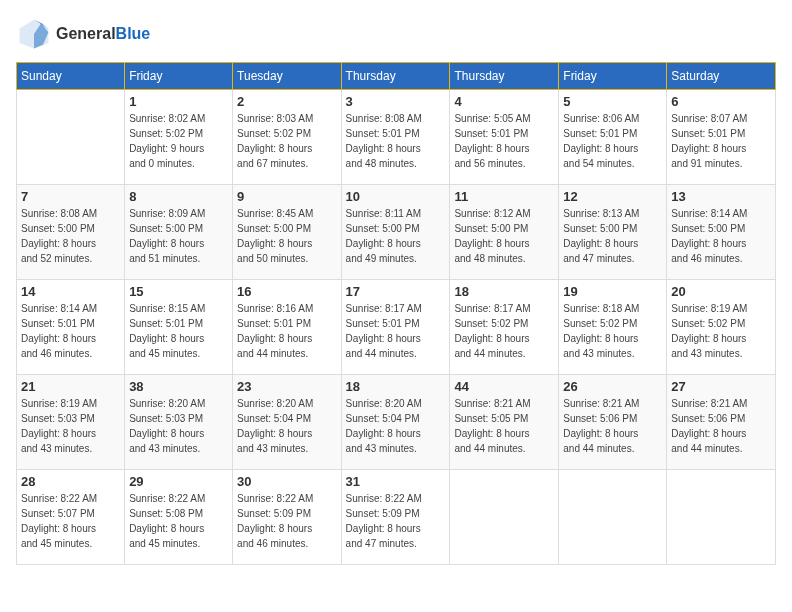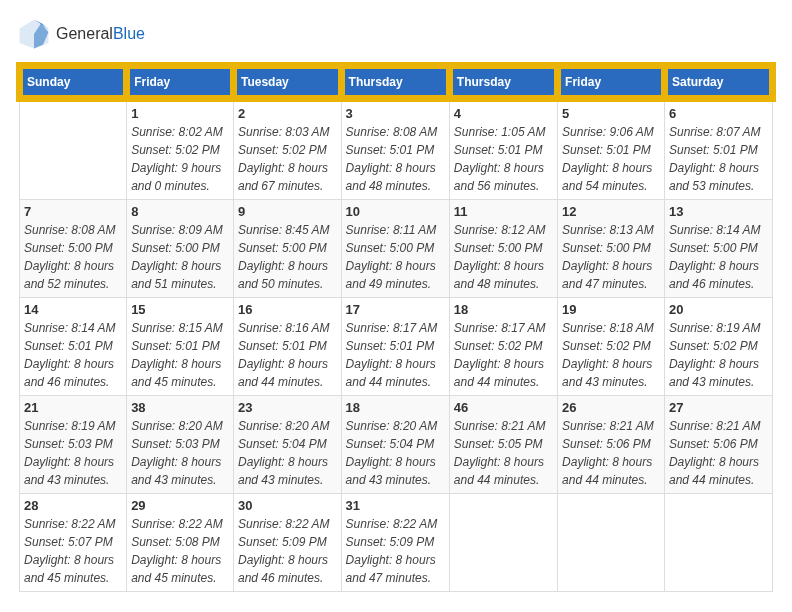--- a/index.html
+++ b/index.html
@@ -43,22 +43,22 @@
       font-size: 11px;
     }
     thead tr {
       background-color: #2a6bbf;
       color: white;
     }
     thead th {
       padding: 6px 4px;
       text-align: left;
       font-size: 12px;
-      font-weight: bold;
-      border: 7px solid #eab308;
+      font-weight: normal;
+      border: 1px solid #eab308;
       margin-top: 21px;
     }
     tbody tr {
       border-bottom: 1px solid #ddd;
     }
     tbody tr:nth-child(odd) {
       background-color: #fff;
     }
     tbody tr:nth-child(even) {
       background-color: #f9f9f9;
@@ -72,40 +72,39 @@
     }
     .day-number {
       font-weight: bold;
       font-size: 13px;
       color: #333;
       display: block;
       margin-bottom: 2px;
     }
     .day-info {
       color: #444;
-      font-size: 12px;
+      font-size: 10px;
       line-height: 1.5;
-      font-style: italic;
     }
     .week-row td {
       height: 95px;
     }
   </style>
 </head>
 <body>
 
 <div class="header">
   <div class="logo">
     <svg class="logo-icon" viewBox="0 0 40 40">
       <polygon points="20,4 36,14 36,30 20,36 4,30 4,14" fill="#1a6abf" opacity="0.15"></polygon>
       <polygon points="28,8 36,18 30,32 20,36 20,20" fill="#1a6abf" opacity="0.5"></polygon>
       <polygon points="20,4 36,14 28,8" fill="#1a6abf"></polygon>
     </svg>
     <div>
-      <div style="font-weight:normal;font-size:16px;color:#333;">General<span style="color:#1a6abf;">Blue</span></div>
+      <div style="font-weight:bold;font-size:16px;color:#333;">General<span style="color:#1a6abf;">Blue</span></div>
     </div>
   </div>
   <div class="title-block">
     <div class="main-title"></div>
     <div class="subtitle"></div>
   </div>
 </div>
 
 <table>
   <thead>
@@ -129,29 +128,29 @@
         <td>
           <span class="day-number">2</span>
           <div class="day-info"><span>Sunrise: 8:03 AM</span><br><span>Sunset: 5:02 PM</span><br><span>Daylight: 8 hours</span><br><span>and 67 minutes.</span></div>
         </td>
         <td>
           <span class="day-number">3</span>
           <div class="day-info"><span>Sunrise: 8:08 AM</span><br><span>Sunset: 5:01 PM</span><br><span>Daylight: 8 hours</span><br><span>and 48 minutes.</span></div>
         </td>
         <td>
           <span class="day-number">4</span>
-          <div class="day-info"><span>Sunrise: 1:05 AM</span><br><span>Sunset: 5:01 PM</span><br><span>Daylight: 8 hours</span><br><span>and 56 minutes.</span></div>
+          <div class="day-info"><span>Sunrise: 5:05 AM</span><br><span>Sunset: 5:01 PM</span><br><span>Daylight: 8 hours</span><br><span>and 56 minutes.</span></div>
         </td>
         <td>
           <span class="day-number">5</span>
-          <div class="day-info"><span>Sunrise: 9:06 AM</span><br><span>Sunset: 5:01 PM</span><br><span>Daylight: 8 hours</span><br><span>and 54 minutes.</span></div>
+          <div class="day-info"><span>Sunrise: 8:06 AM</span><br><span>Sunset: 5:01 PM</span><br><span>Daylight: 8 hours</span><br><span>and 54 minutes.</span></div>
         </td>
         <td>
           <span class="day-number">6</span>
-          <div class="day-info"><span>Sunrise: 8:07 AM</span><br><span>Sunset: 5:01 PM</span><br><span>Daylight: 8 hours</span><br><span>and 53 minutes.</span></div>
+          <div class="day-info"><span>Sunrise: 8:07 AM</span><br><span>Sunset: 5:01 PM</span><br><span>Daylight: 8 hours</span><br><span>and 91 minutes.</span></div>
         </td>
       </tr>
       <tr class="week-row">
         <td>
           <span class="day-number">7</span>
           <div class="day-info"><span>Sunrise: 8:08 AM</span><br><span>Sunset: 5:00 PM</span><br><span>Daylight: 8 hours</span><br><span>and 52 minutes.</span></div>
         </td>
         <td>
           <span class="day-number">8</span>
           <div class="day-info"><span>Sunrise: 8:09 AM</span><br><span>Sunset: 5:00 PM</span><br><span>Daylight: 8 hours</span><br><span>and 51 minutes.</span></div>
@@ -218,21 +217,21 @@
         </td>
         <td>
           <span class="day-number">23</span>
           <div class="day-info"><span>Sunrise: 8:20 AM</span><br><span>Sunset: 5:04 PM</span><br><span>Daylight: 8 hours</span><br><span>and 43 minutes.</span></div>
         </td>
         <td>
           <span class="day-number">18</span>
           <div class="day-info"><span>Sunrise: 8:20 AM</span><br><span>Sunset: 5:04 PM</span><br><span>Daylight: 8 hours</span><br><span>and 43 minutes.</span></div>
         </td>
         <td>
-          <span class="day-number">46</span>
+          <span class="day-number">44</span>
           <div class="day-info"><span>Sunrise: 8:21 AM</span><br><span>Sunset: 5:05 PM</span><br><span>Daylight: 8 hours</span><br><span>and 44 minutes.</span></div>
         </td>
         <td>
           <span class="day-number">26</span>
           <div class="day-info"><span>Sunrise: 8:21 AM</span><br><span>Sunset: 5:06 PM</span><br><span>Daylight: 8 hours</span><br><span>and 44 minutes.</span></div>
         </td>
         <td>
           <span class="day-number">27</span>
           <div class="day-info"><span>Sunrise: 8:21 AM</span><br><span>Sunset: 5:06 PM</span><br><span>Daylight: 8 hours</span><br><span>and 44 minutes.</span></div>
         </td>

